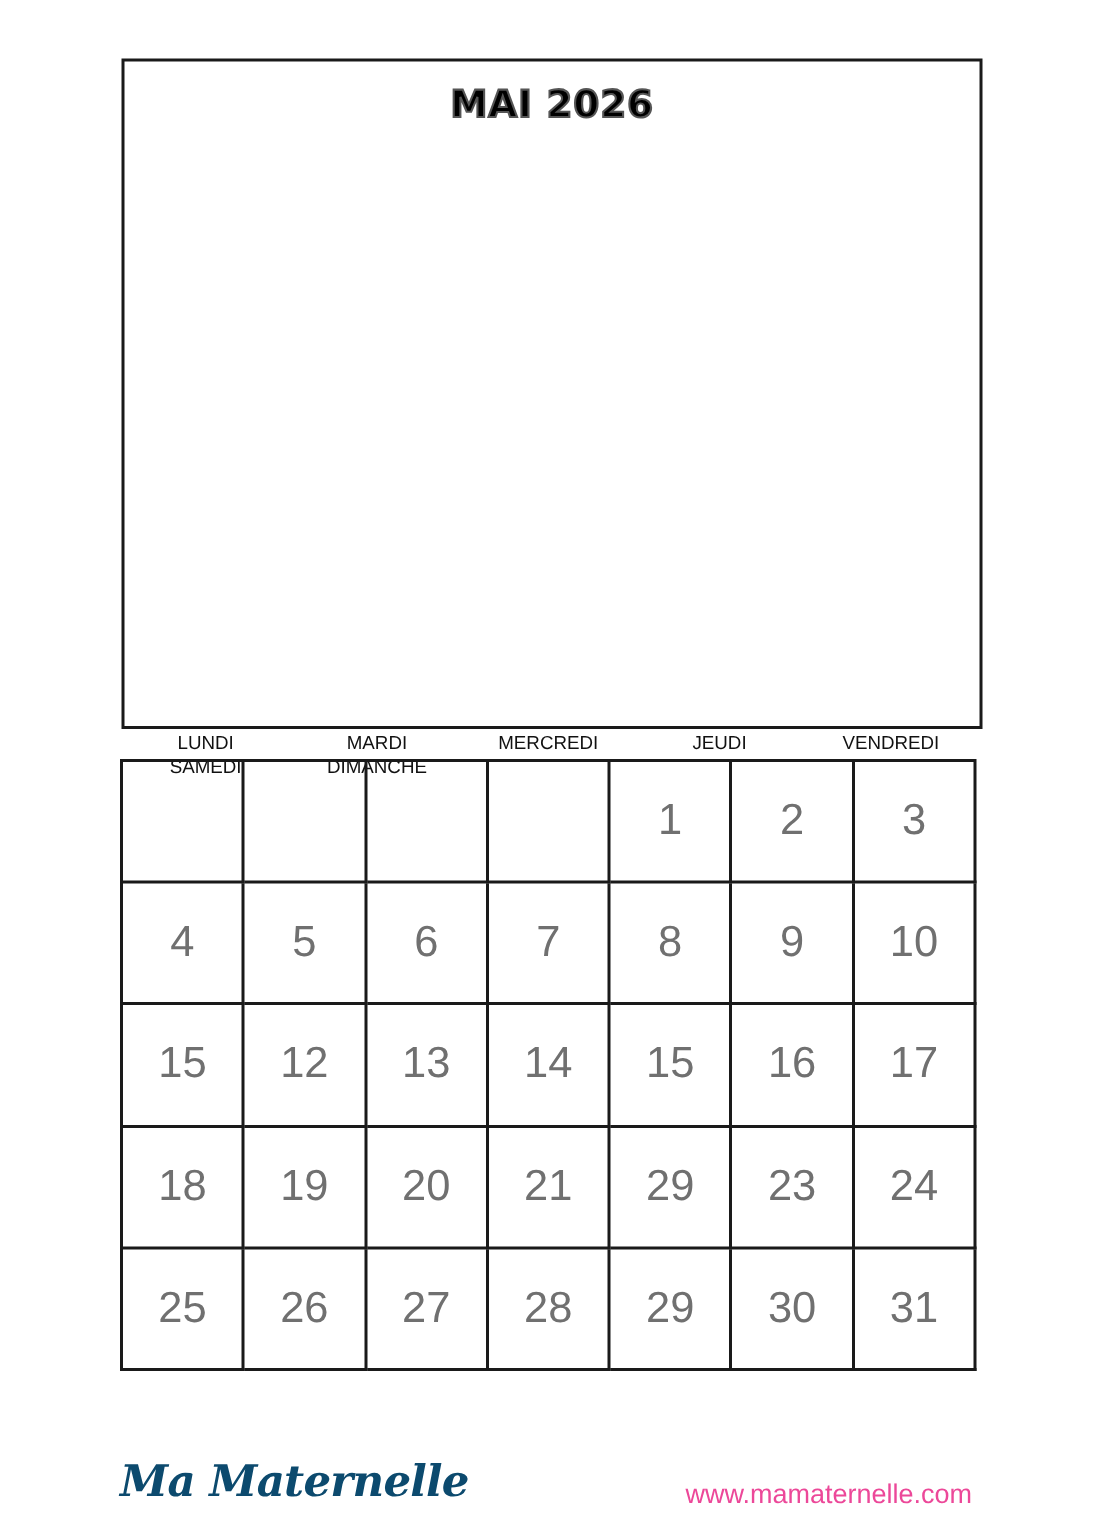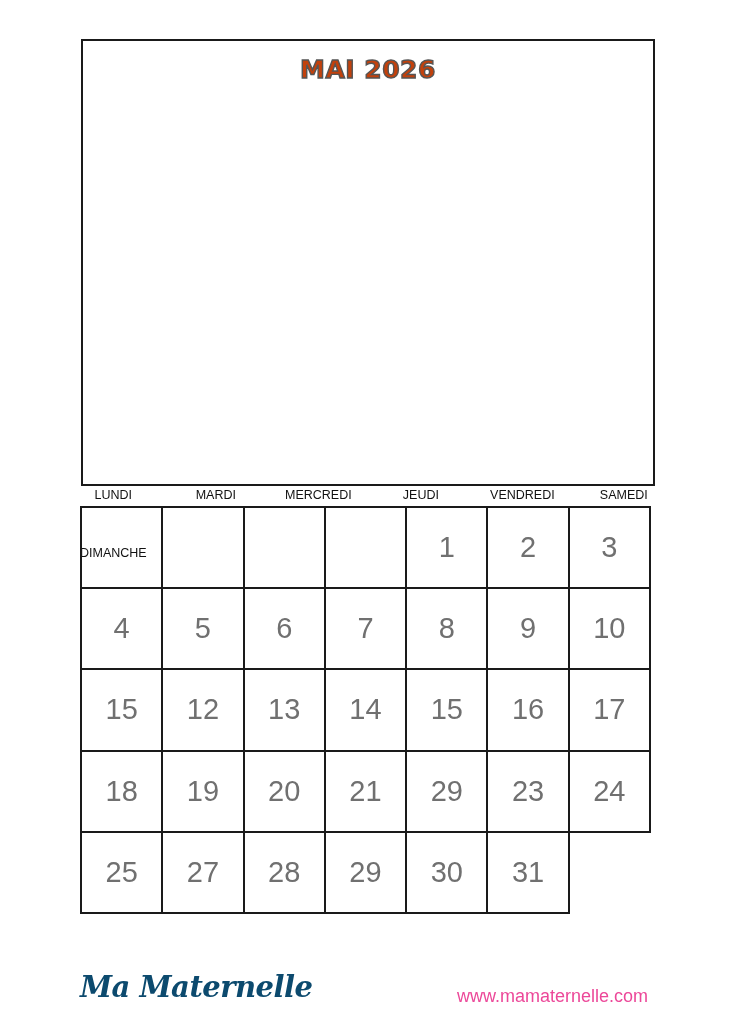--- a/index.html
+++ b/index.html
@@ -1,19 +1,19 @@
 <!DOCTYPE html>
 <html><head>
 <meta charset="utf-8">
 <style>
   html, body { margin:0; padding:0; background:#ffffff; }
   body { width:731px; height:1024px; position:relative; overflow:hidden; font-family:"Liberation Sans", sans-serif; }
   .photo-frame { position:absolute; left:81px; top:39px; width:570px; height:443px; border:2px solid #1a1a1a; box-sizing:content-box; }
-  .month-title { position:absolute; left:0; right:0; top:14px; text-align:center; font-family:"DejaVu Sans", sans-serif; font-weight:bold; font-size:25px; letter-spacing:0.5px; color:#c2410c; -webkit-text-stroke:1.4px #555555; }
-  .weekday-row { position:absolute; left:80px; top:487px; width:571px; height:16px; display:grid; grid-template-columns:repeat(6, 1fr);gap:42px; }
+  .month-title { position:absolute; left:0; right:0; top:14px; text-align:center; font-family:"DejaVu Sans", sans-serif; font-weight:bold; font-size:25px; letter-spacing:0.5px; color:#000000; -webkit-text-stroke:1.4px #555555; }
+  .weekday-row { position:absolute; left:80px; top:487px; width:571px; height:16px; display:grid; grid-template-columns:repeat(5, 1fr); }
   .weekday { text-align:center; font-size:12.5px; color:#111; line-height:16px; }
   .grid { position:absolute; left:80px; top:506px; width:571px; height:408px; display:grid; grid-template-columns:repeat(7, 1fr); grid-template-rows:repeat(5, 1fr); border-top:2px solid #1a1a1a; border-left:2px solid #1a1a1a; box-sizing:border-box; }
   .cell { border-right:2px solid #1a1a1a; border-bottom:2px solid #1a1a1a; display:flex; align-items:center; justify-content:center; font-size:29px; color:#707070; box-sizing:border-box; }
   .brand { position:absolute; left:80px; top:970px; font-family:"DejaVu Serif", serif; font-style:italic; font-weight:bold; font-size:29px; color:#0c4a6e; letter-spacing:-0.5px; }
   .site-url { position:absolute; right:83px; top:986px; font-size:18px; color:#ec4899; }
 </style>
 </head>
 <body>
 
 <div class="photo-frame">
@@ -57,20 +57,21 @@
 
   <div class="cell">18</div>
   <div class="cell">19</div>
   <div class="cell">20</div>
   <div class="cell">21</div>
   <div class="cell">29</div>
   <div class="cell">23</div>
   <div class="cell">24</div>
 
   <div class="cell">25</div>
+  <div class="cell">26</div>
   <div class="cell">27</div>
   <div class="cell">28</div>
   <div class="cell">29</div>
   <div class="cell">30</div>
   <div class="cell">31</div>
 </div>
 
 <div class="brand">Ma Maternelle</div>
 <div class="site-url">www.mamaternelle.com</div>
 

